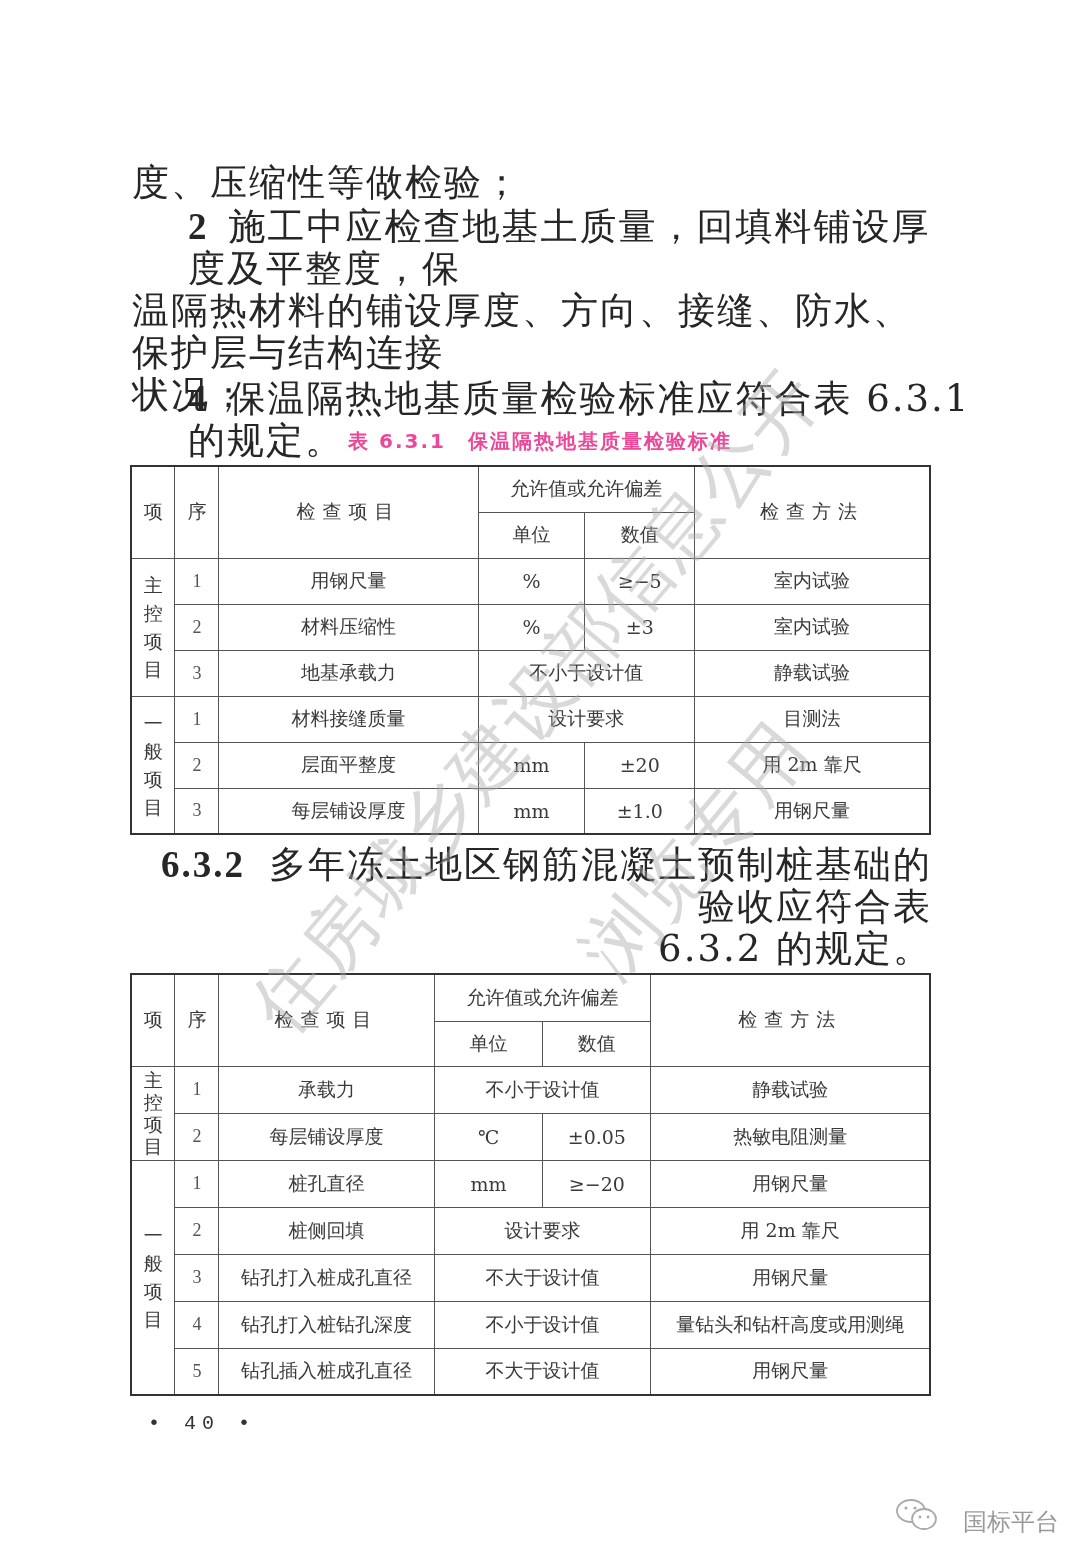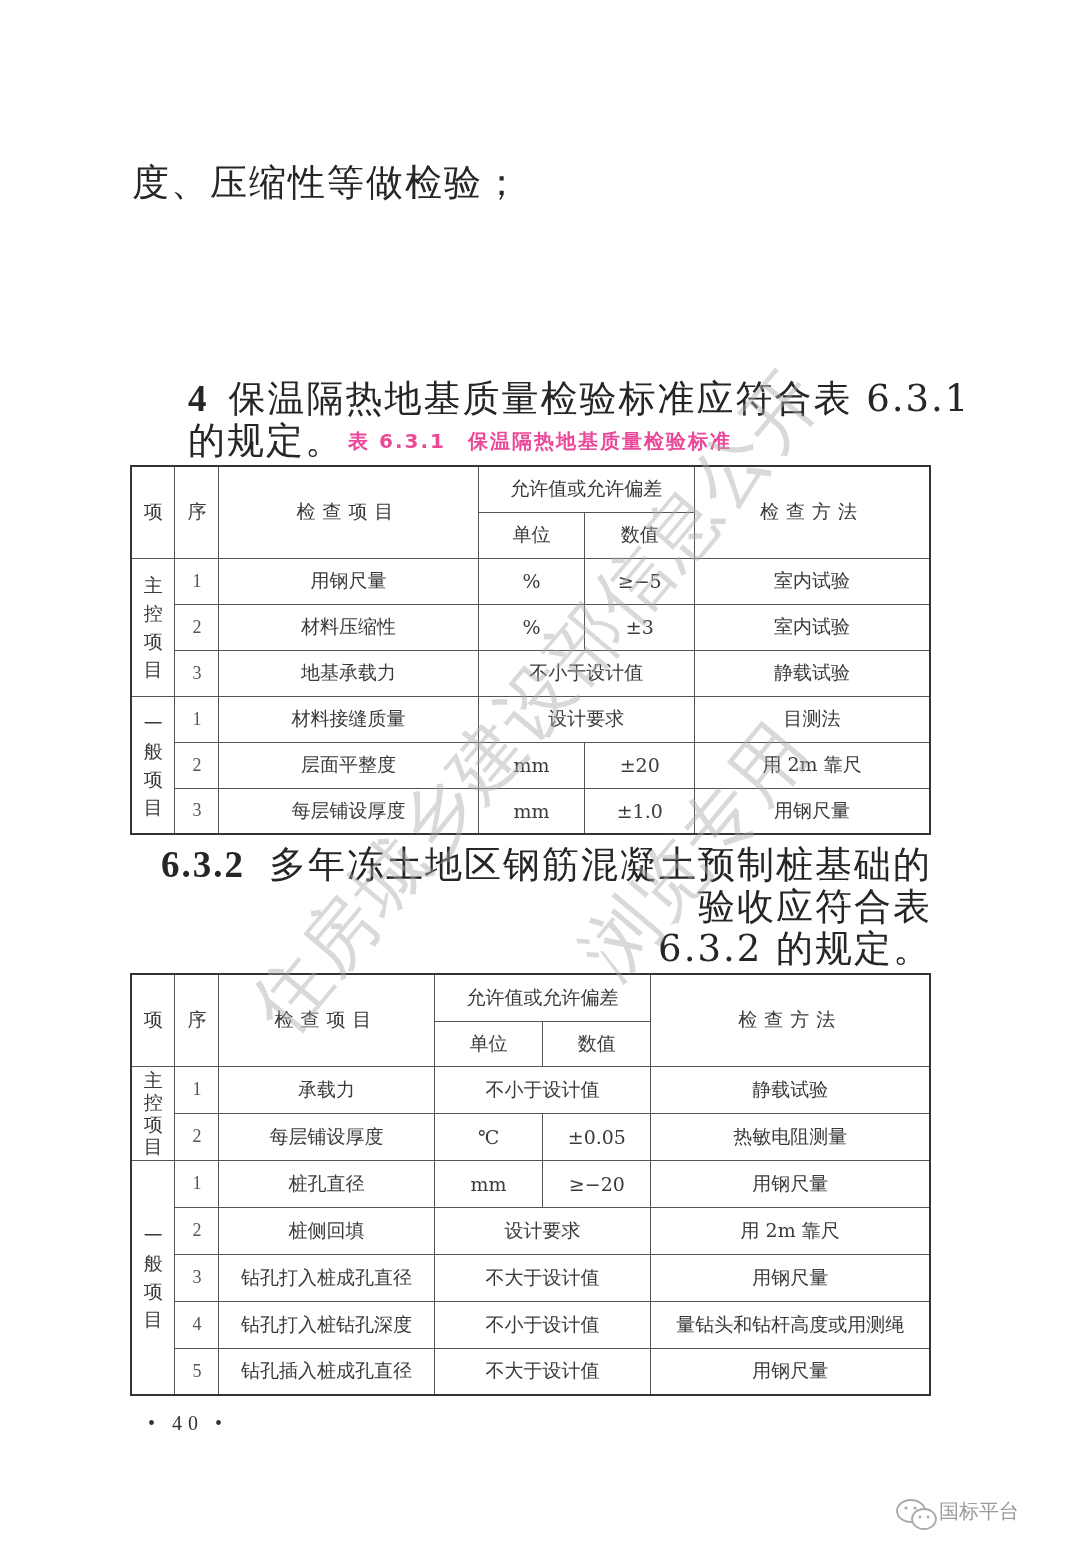--- a/index.html
+++ b/index.html
@@ -11,33 +11,40 @@
   .para { position: absolute; left: 132px; width: 800px; font-size: 37px; line-height: 42px; letter-spacing: 2px; color: #262626; }
   .num { font-weight: bold; font-family: "Liberation Serif", serif; margin-right: 20px; }
   .indent { padding-left: 56px; }
   .caption { position: absolute; left: 0; width: 1080px; text-align: center; font-size: 20px; font-weight: bold; letter-spacing: 2px; color: #ec4899; font-family: "DejaVu Sans", sans-serif; }
   .caption .cap-no { margin-right: 22px; }
   table.std { position: absolute; border-collapse: collapse; border: 2.5px solid #333; font-size: 19px; color: #3a3a3a; }
   table.std td { border: 1.3px solid #555; text-align: center; vertical-align: middle; padding: 0; }
   table.std td.cat { font-size: 19px; line-height: 28px; }
   table.std td.sp { letter-spacing: 7px; }
   .seq { font-family: "Liberation Serif", serif; font-size: 18px; color: #555; }
-  .pageno { position: absolute; left: 148px; top: 1412px; font-size: 20px; color: #333; font-family: Liberation Serif, serif; letter-spacing: 6px; }
-  .brand { position: absolute; left: 895px; top: 1498px; display: flex; align-items: flex-start; gap: 0; color: #9a9a9a; font-family: "DejaVu Sans", sans-serif; font-size: 20px; }
+  .pageno { position: absolute; left: 148px; top: 1412px; font-size: 20px; color: #333; font-family: Liberation Mono, monospace; letter-spacing: 6px; }
+  .brand { position: absolute; left: 895px; top: 1498px; display: flex; align-items: flex-end; gap: 24px; color: #9a9a9a; font-family: "DejaVu Sans", sans-serif; font-size: 24px; }
   .watermark { position: absolute; font-family: "DejaVu Sans", sans-serif; color: rgba(170,170,170,0.45); font-size: 74px; white-space: nowrap; transform-origin: left top; pointer-events: none; letter-spacing: 2px; }
 </style>
 </head>
 <body>
 
 <div class="page">
 
   <div class="para" style="top:162px;">
     <span>度、压缩性等做检验；</span>
   </div>
 
+  <div class="para" style="top:206px;">
+    <div class="indent">
+      <span class="num">2</span><span>施工中应检查地基土质量，回填料铺设厚度及平整度，保</span>
+    </div>
+    <div>温隔热材料的铺设厚度、方向、接缝、防水、保护层与结构连接</div>
+    <div>状况；</div>
+  </div>
 
 
   <div class="para indent" style="top:378px;">
     <span class="num">4</span><span>保温隔热地基质量检验标准应符合表 6.3.1 的规定。</span>
   </div>
 
   <div class="caption" style="top:428px;">
     <span class="cap-no">表 6.3.1</span><span>保温隔热地基质量检验标准</span>
   </div>
 

